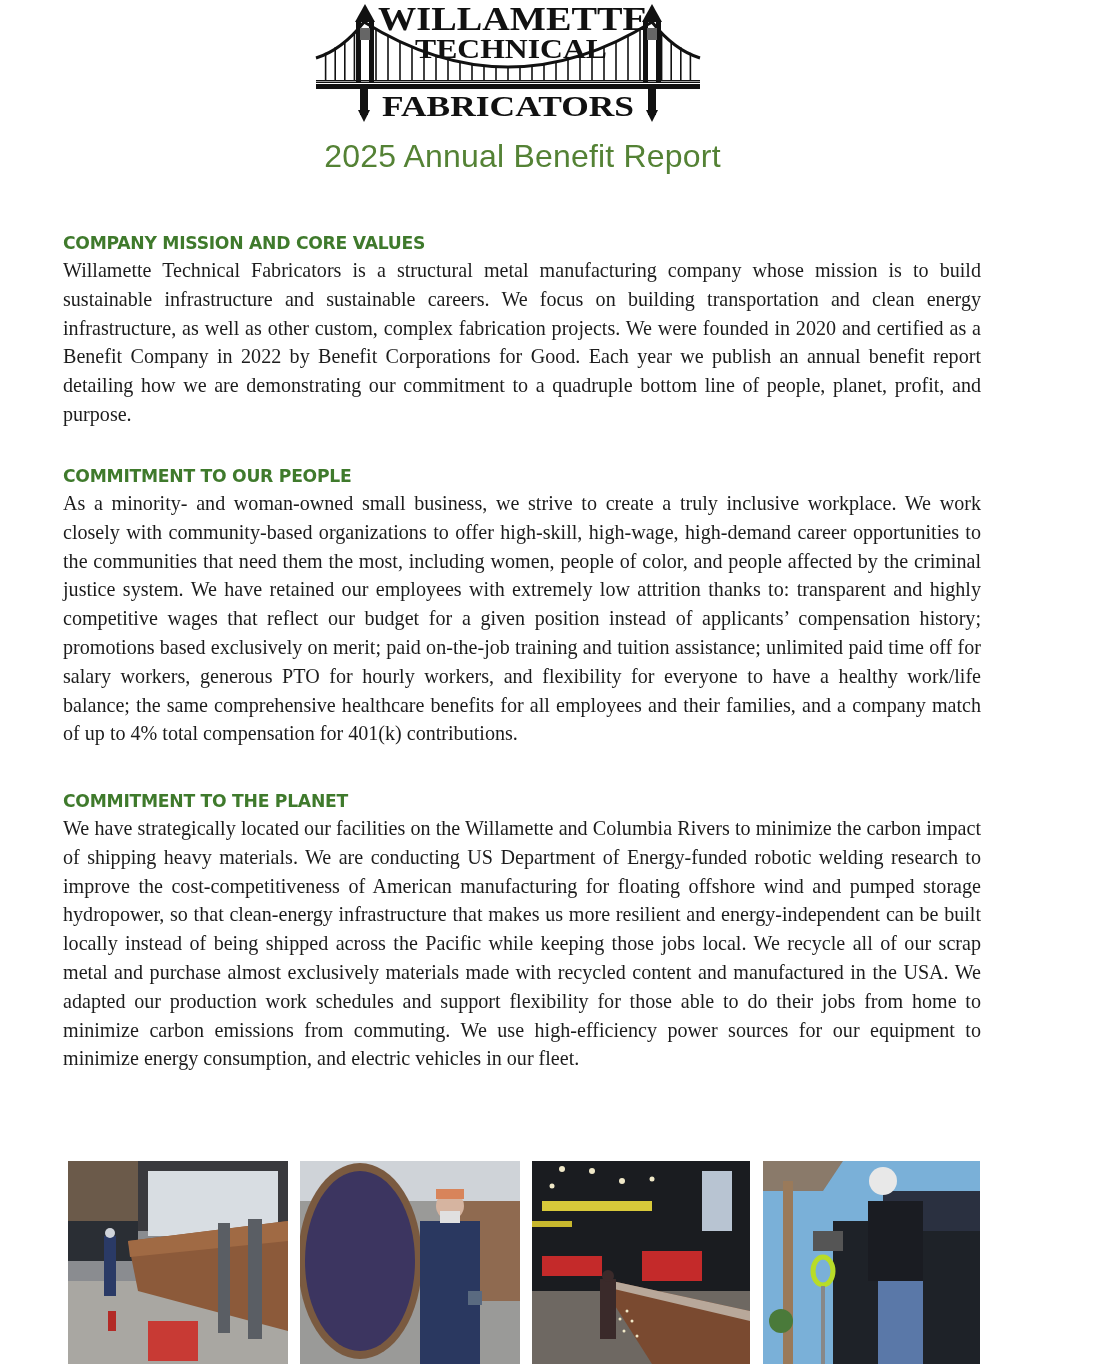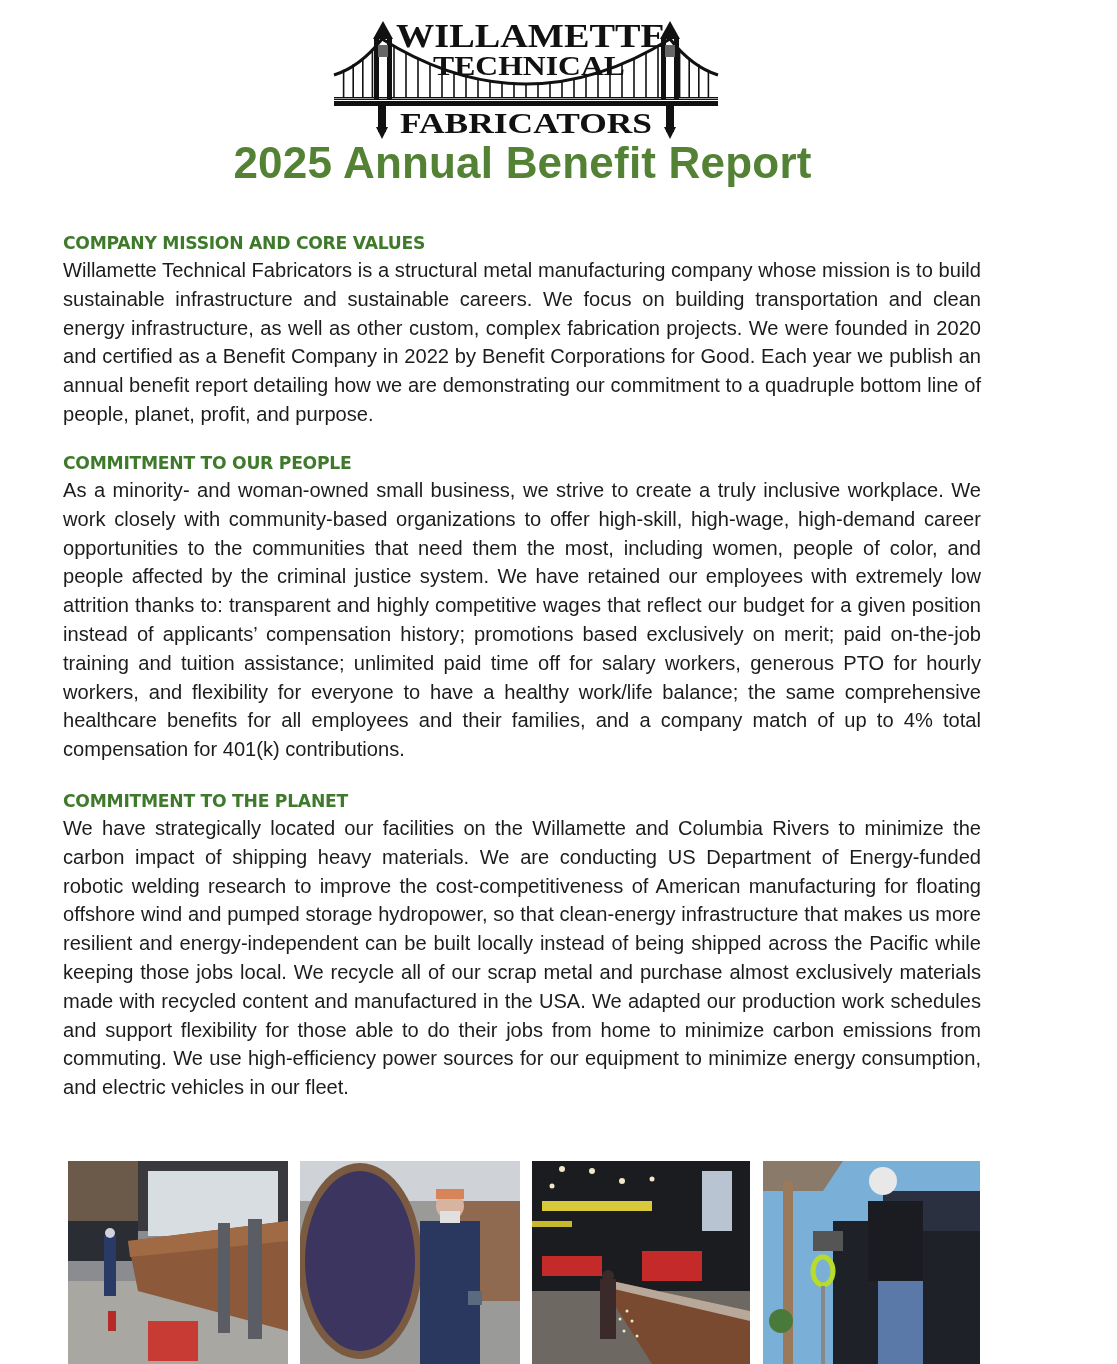--- a/index.html
+++ b/index.html
@@ -1,34 +1,34 @@
 <!DOCTYPE html>
 <html><head>
 <meta charset="utf-8">
 <style>
   html, body { margin: 0; padding: 0; background: #ffffff; }
   body { width: 1117px; height: 1364px; position: relative; overflow: hidden; font-family: "Liberation Sans", sans-serif; color: #1a1a1a; }
 
-  .logo { position: absolute; left: 330px; top: 0; width: 392px; height: 124px; margin-top: 17px; }
+  .logo { position: absolute; left: 312px; top: 0; width: 392px; height: 124px; }
   .logo svg { width: 100%; height: 100%; display: block; }
   .logo text { font-family: "Liberation Serif", serif; font-weight: bold; fill: #111; }
 
   .title { position: absolute; left: 0; width: 1045px; top: 138px; text-align: center;
-           font-family: "Liberation Sans", sans-serif; font-weight: bold; font-size: 44px;
+           font-family: "Liberation Sans", sans-serif; font-weight: normal; font-size: 32px;
            color: #548235; letter-spacing: 0.2px; }
 
   .section { position: absolute; left: 63px; width: 918px; }
   .section h2 { margin: 0; font-family: "DejaVu Sans", sans-serif; font-weight: bold;
                 font-size: 18.5px; color: #3f7a2c; letter-spacing: -0.3px; line-height: 26px;
                 transform: scaleX(0.93); transform-origin: left; white-space: nowrap; }
-  .section p { margin: 0; font-family: Liberation Sans, sans-serif; font-size: 20.1px;
+  .section p { margin: 0; font-family: Liberation Serif, serif; font-size: 20.1px;
                line-height: 28.8px; text-align: justify; color: #1c1c1c; }
 
   #sec-mission { top: 230px; }
-  #sec-people { top: 450px; }
+  #sec-people { top: 463px; }
   #sec-planet { top: 788px; }
 
   .photos { position: absolute; top: 1161px; left: 0; width: 1117px; height: 203px; }
   .photo { position: absolute; top: 0; height: 203px; overflow: hidden; }
   .photo svg { width: 100%; height: 100%; display: block; }
   #photo-1 { left: 68px; width: 220px; }
   #photo-2 { left: 300px; width: 220px; }
   #photo-3 { left: 532px; width: 218px; }
   #photo-4 { left: 763px; width: 217px; }
 </style>

